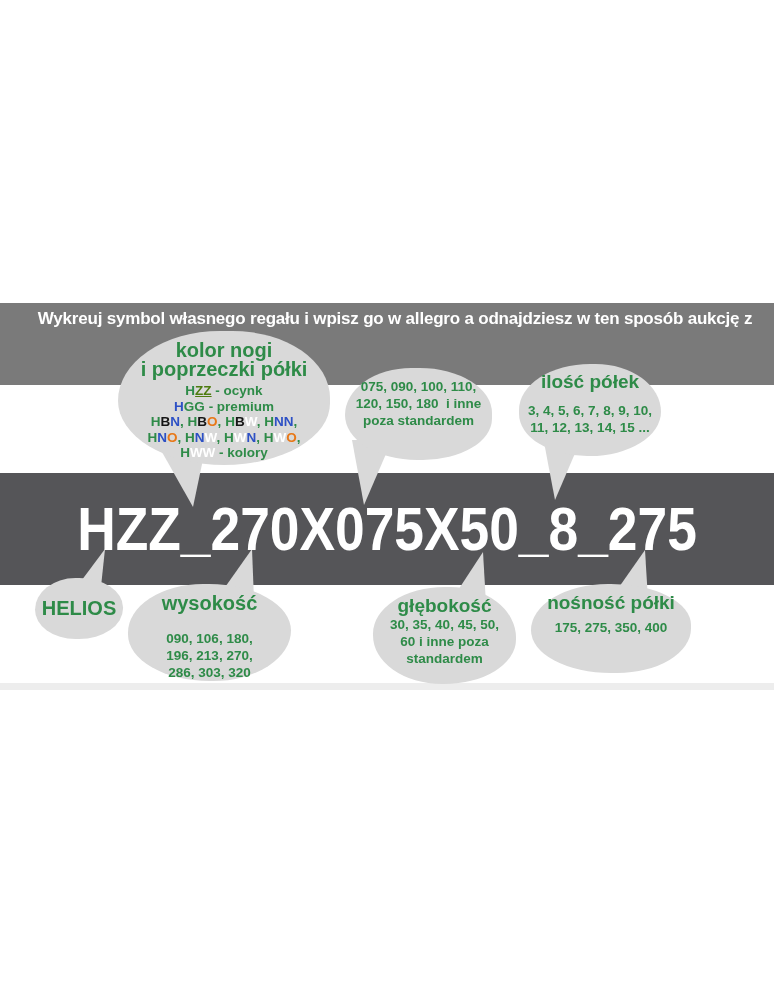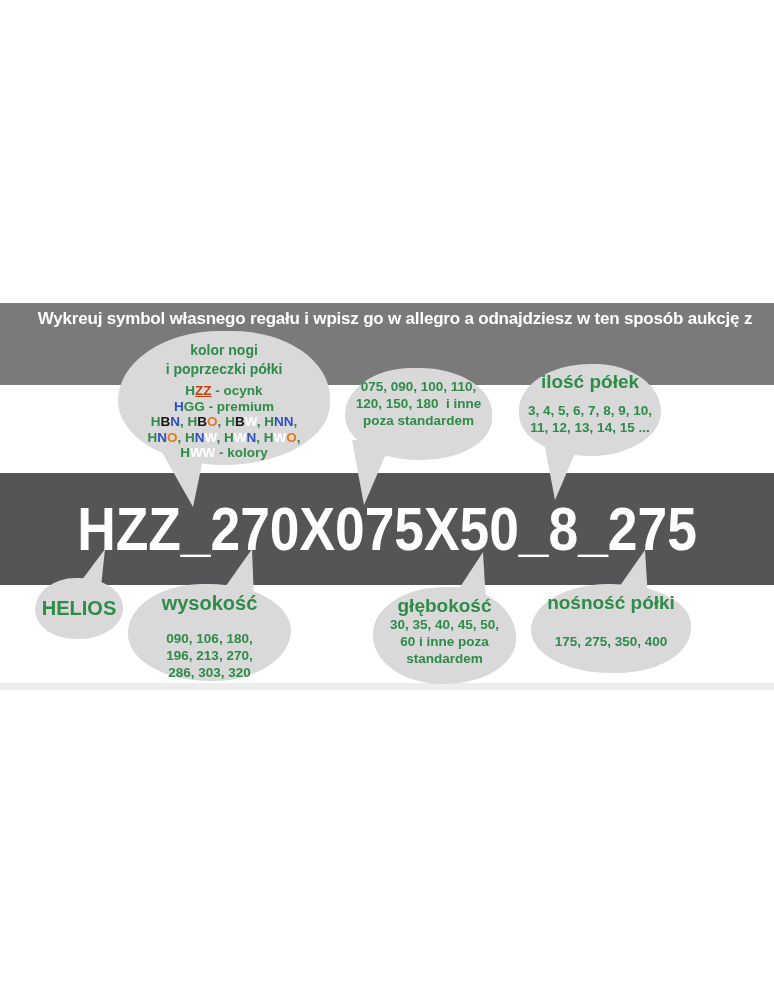--- a/index.html
+++ b/index.html
@@ -37,21 +37,21 @@
   .tails{position:absolute;left:0;top:0;z-index:2;}
   
   .bubble{
     position:absolute;background:#d9d9d9;z-index:3;
     text-align:center;color:#2e8b48;font-weight:bold;
   }
   .bubble-title{color:#2e8b48;font-weight:bold;}
   .bubble-line{white-space:pre;}
   .b-kolor{left:118px;top:331px;width:212px;height:134px;
     border-radius:48% 46% 50% 50% / 52% 50% 46% 48%;}
-  .b-kolor .bubble-title{font-size:14px;line-height:19px;padding-top:10px;}
+  .b-kolor .bubble-title{font-size:20px;line-height:19px;padding-top:10px;}
   .b-kolor .kolor-rows{margin-top:4px;font-size:13.5px;line-height:15.5px;}
   .b-szer{left:345px;top:368px;width:147px;height:92px;
     border-radius:46% 50% 48% 50% / 52% 50% 46% 50%;}
   .b-szer .bubble-title,.b-ilosc .bubble-title{font-size:19px;line-height:20px;padding-top:8px;}
   .b-szer .bubble-line,.b-ilosc .bubble-line,.b-wys .bubble-line,
   .b-gleb .bubble-line,.b-nos .bubble-line{font-size:13.5px;line-height:17px;}
   .b-szer .bubble-body{margin-top:10px;}
   .b-ilosc{left:519px;top:364px;width:142px;height:92px;
     border-radius:50% 46% 50% 48% / 50% 52% 48% 46%;}
   .b-ilosc .bubble-body{margin-top:10px;}
@@ -61,21 +61,21 @@
   .b-wys{left:128px;top:584px;width:163px;height:97px;
     border-radius:46% 50% 48% 50% / 50% 48% 52% 48%;}
   .b-wys .bubble-title{font-size:20px;line-height:22px;padding-top:8px;}
   .b-wys .bubble-body{margin-top:16px;}
   .b-gleb{left:373px;top:587px;width:143px;height:97px;
     border-radius:50% 46% 50% 48% / 48% 52% 46% 50%;}
   .b-gleb .bubble-title,.b-nos .bubble-title{font-size:19px;line-height:20px;padding-top:9px;}
   .b-gleb .bubble-body{margin-top:0;}
   .b-nos{left:531px;top:584px;width:160px;height:89px;
     border-radius:48% 50% 46% 50% / 52% 46% 50% 48%;}
-  .b-nos .bubble-body{margin-top:20px;}
+  .b-nos .bubble-body{margin-top:6px;}
 </style>
 </head>
 <body>
 
 <div class="canvas">
 
   <div class="headline-bar"></div>
 
   <div class="headline-text">
     <div>Wykreuj symbol własnego regału i wpisz go w allegro a odnajdziesz w ten sposób aukcję z</div>
@@ -93,21 +93,21 @@
     <polygon points="449,604 486,604 483,552" fill="#d9d9d9"></polygon>
     <polygon points="610,600 648,600 645,550" fill="#d9d9d9"></polygon>
   </svg>
 
   <div class="bubble b-kolor">
     <div class="bubble-title">
       <div>kolor nogi</div>
       <div>i poprzeczki półki</div>
     </div>
     <div class="kolor-rows">
-        <div><span style="color: rgb(46, 139, 72);">H</span><span style="color: #c2410c; text-decoration: underline;">ZZ</span><span style="color: rgb(46, 139, 72);"> - ocynk</span></div>
+        <div><span style="color: rgb(46, 139, 72);">H</span><span style="color: #4d7c0f; text-decoration: underline;">ZZ</span><span style="color: rgb(46, 139, 72);"> - ocynk</span></div>
         <div><span style="color: rgb(45, 80, 197);">H</span><span style="color: rgb(46, 139, 72);">GG</span><span style="color: rgb(46, 139, 72);"> - premium</span></div>
         <div><span style="color: rgb(46, 139, 72);">H</span><span style="color: rgb(22, 22, 22);">B</span><span style="color: rgb(45, 80, 197);">N</span><span style="color: rgb(46, 139, 72);">, </span><span style="color: rgb(46, 139, 72);">H</span><span style="color: rgb(22, 22, 22);">B</span><span style="color: rgb(232, 120, 24);">O</span><span style="color: rgb(46, 139, 72);">, </span><span style="color: rgb(46, 139, 72);">H</span><span style="color: rgb(22, 22, 22);">B</span><span style="color: rgb(255, 255, 255);">W</span><span style="color: rgb(46, 139, 72);">, </span><span style="color: rgb(46, 139, 72);">H</span><span style="color: rgb(45, 80, 197);">NN</span><span style="color: rgb(46, 139, 72);">,</span></div>
         <div><span style="color: rgb(46, 139, 72);">H</span><span style="color: rgb(45, 80, 197);">N</span><span style="color: rgb(232, 120, 24);">O</span><span style="color: rgb(46, 139, 72);">, </span><span style="color: rgb(46, 139, 72);">H</span><span style="color: rgb(45, 80, 197);">N</span><span style="color: rgb(255, 255, 255);">W</span><span style="color: rgb(46, 139, 72);">, </span><span style="color: rgb(46, 139, 72);">H</span><span style="color: rgb(255, 255, 255);">W</span><span style="color: rgb(45, 80, 197);">N</span><span style="color: rgb(46, 139, 72);">, </span><span style="color: rgb(46, 139, 72);">H</span><span style="color: rgb(255, 255, 255);">W</span><span style="color: rgb(232, 120, 24);">O</span><span style="color: rgb(46, 139, 72);">,</span></div>
         <div><span style="color: rgb(46, 139, 72);">H</span><span style="color: rgb(255, 255, 255);">WW</span><span style="color: rgb(46, 139, 72);"> - kolory</span></div>
       </div>
   </div>
 
   <div class="bubble b-szer">
     <div class="bubble-body">
       <div class="bubble-line">075, 090, 100, 110,</div>

